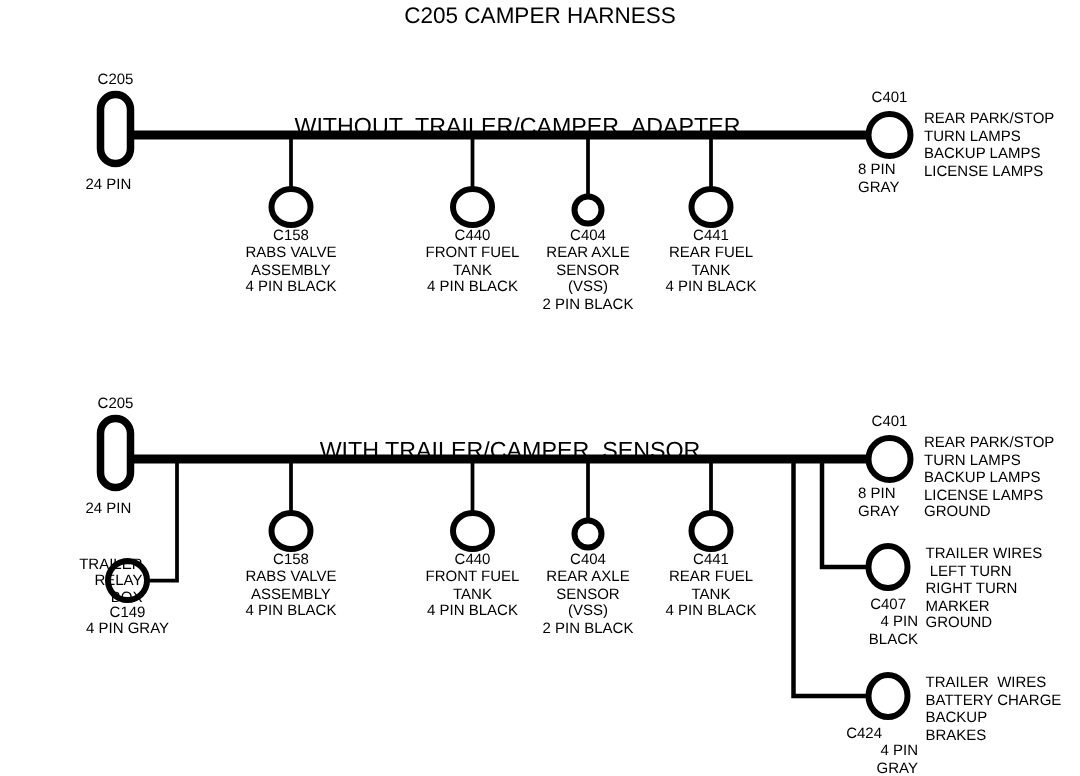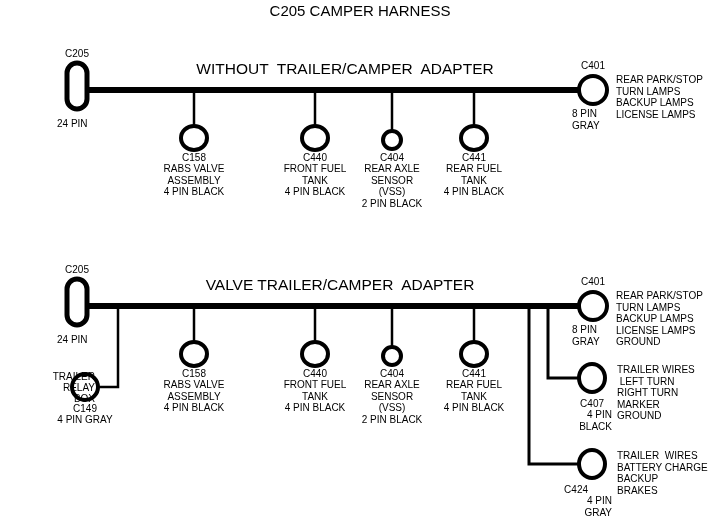--- a/index.html
+++ b/index.html
@@ -40,20 +40,21 @@
     font-size: 15px;
     font-weight: normal;
     white-space: pre;
   }
   .sec-title {
     position: absolute;
     font-size: 15.5px;
     font-weight: normal;
     white-space: pre;
     transform: translateX(-50%);
+    margin-top: 16px;
   }
 </style>
 </head>
 <body>
 
 <svg id="canvas" viewBox="0 0 720 517">
 
   <g>
 
     <rect x="67" y="63" width="20" height="46" rx="10" ry="10" fill="#ffffff" stroke="#000000" stroke-width="5"></rect>
@@ -131,21 +132,21 @@
 4 PIN BLACK</div>
 
 <div class="lbl ctr" style="left:593px; top:60px;">C401</div>
 <div class="lbl lft" style="left:572px; top:108px;">8 PIN
 GRAY</div>
 <div class="lbl lft" style="left:616px; top:74px;">REAR PARK/STOP
 TURN LAMPS
 BACKUP LAMPS
 LICENSE LAMPS</div>
 
-<div class="sec-title" style="left:340px; top:276px;">VALVE TRAILER/CAMPER  ADAPTER</div>
+<div class="sec-title" style="left:340px; top:276px;">WITH TRAILER/CAMPER  SENSOR</div>
 
 <div class="lbl ctr" style="left:77px; top:264px;">C205</div>
 <div class="lbl lft" style="left:57px; top:334px;">24 PIN</div>
 
 <div class="lbl rgt" style="left:66px; top:371px; line-height:11px;margin-left:29px;">TRAILER
 RELAY
 BOX</div>
 <div class="lbl ctr" style="left:85px; top:403px;text-align:right;">C149</div>
 <div class="lbl ctr" style="left:85px; top:414px;">4 PIN GRAY</div>
 

